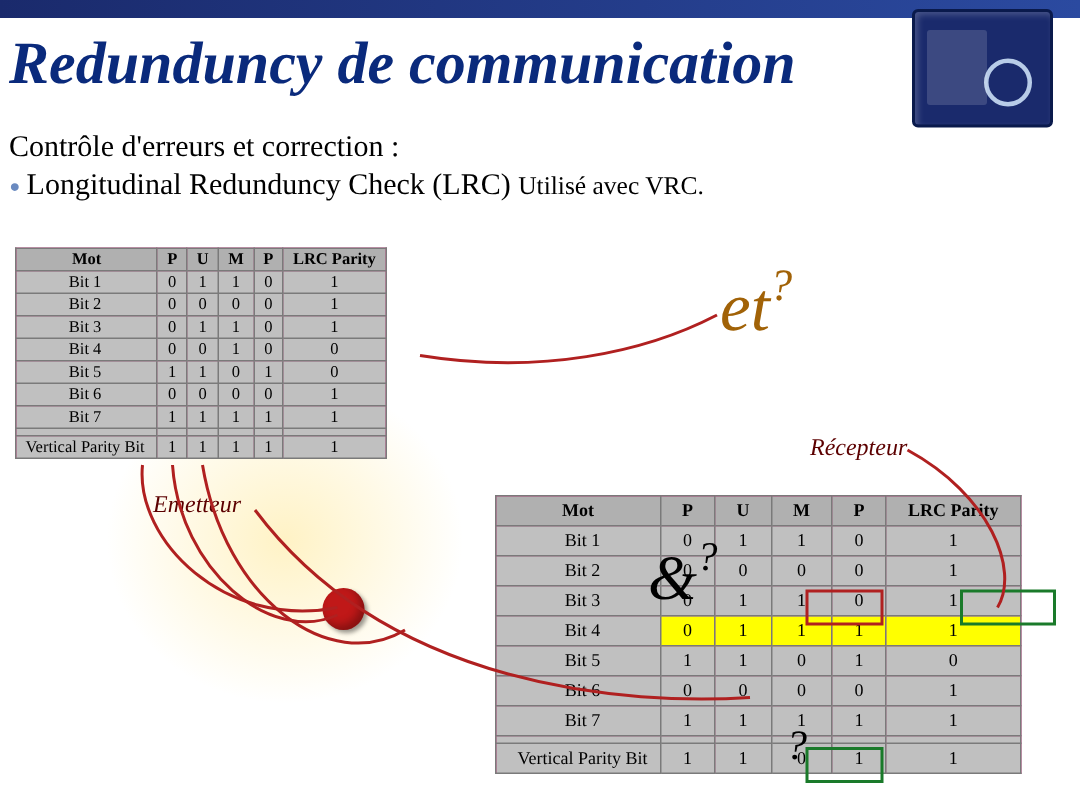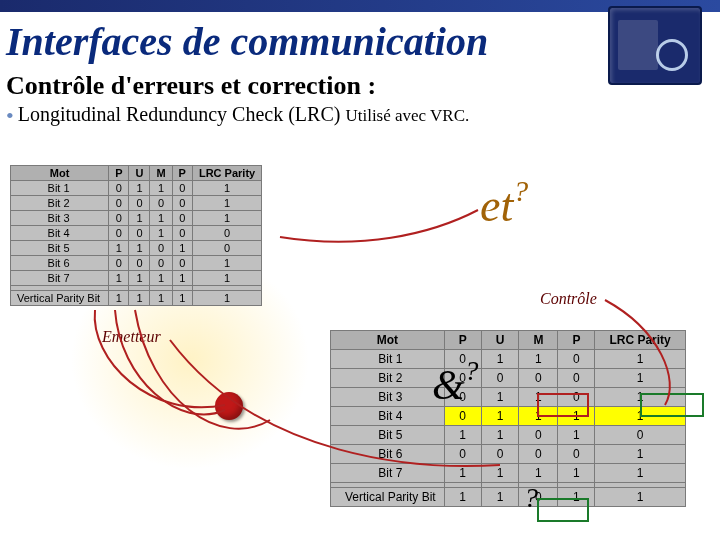--- a/index.html
+++ b/index.html
@@ -44,36 +44,35 @@
     border-radius: 50%;
   }
   h1 {
     margin: 6px 0 0 6px;
     font-size: 40px;
     font-weight: bold;
     color: #0a2a7c;
     font-style: italic;
   }
   .sub1 {
-    margin: 6px 0 0 6px;
-    font-size: 26px;
+    margin: 22px 0 0 6px;
+    font-size: 20px;
     color: #000;
-    font-weight: bold;
   }
   .sub2 {
     margin: 2px 0 0 6px;
     font-size: 20px;
     color: #000;
   }
   .sub2 .sm { font-size: 17px; }
   .bullet { color: #6a8ac0; font-size: 22px; vertical-align: middle; margin-right:4px;}
   table.lrc {
     border-collapse: collapse;
     background: #ec4899;
-    font-family: Liberation Sans, sans-serif;
+    font-family: Liberation Serif, serif;
     font-size: 11px;
   }
   table.lrc th, table.lrc td {
     border: 1px solid #7a7a7a;
     padding: 1px 6px;
     text-align: center;
     background: #c0c0c0;
   }
   table.lrc th {
     font-weight: bold;
@@ -164,21 +163,21 @@
 </style>
 </head>
 <body>
 
 <div class="topbar"></div>
 <div class="device">
     <div class="knob"></div>
   </div>
 <div class="halo"></div>
 
-<h1>Interfaces de communication</h1>
+<h1>Redunduncy de communication</h1>
 <div class="sub1">Contrôle d'erreurs et correction :</div>
 <div class="sub2">
   <span class="bullet">•</span><span>Longitudinal Redunduncy Check (LRC)</span>
   <span class="sm">Utilisé avec VRC.</span>
 </div>
 
 <table class="lrc t1">
   <thead>
       <tr id="t1h">
         <th>Mot</th>
@@ -346,21 +345,21 @@
         <td>1</td>
         <td>1</td>
         <td>0</td>
         <td>1</td>
         <td>1</td>
       </tr>
     </tbody>
 </table>
 
 <div class="emetteur">Emetteur</div>
-<div class="recepteur">Contrôle</div>
+<div class="recepteur">Récepteur</div>
 
 <div class="q1 qm">
   <span>et</span><sup>?</sup>
 </div>
 <div class="q2 qm">
   <span>&amp;</span><sup>?</sup>
 </div>
 <div class="q3">?</div>
 
 <div class="redbox" style="left:537px; top:393px; width:48px; height:20px;"></div>

